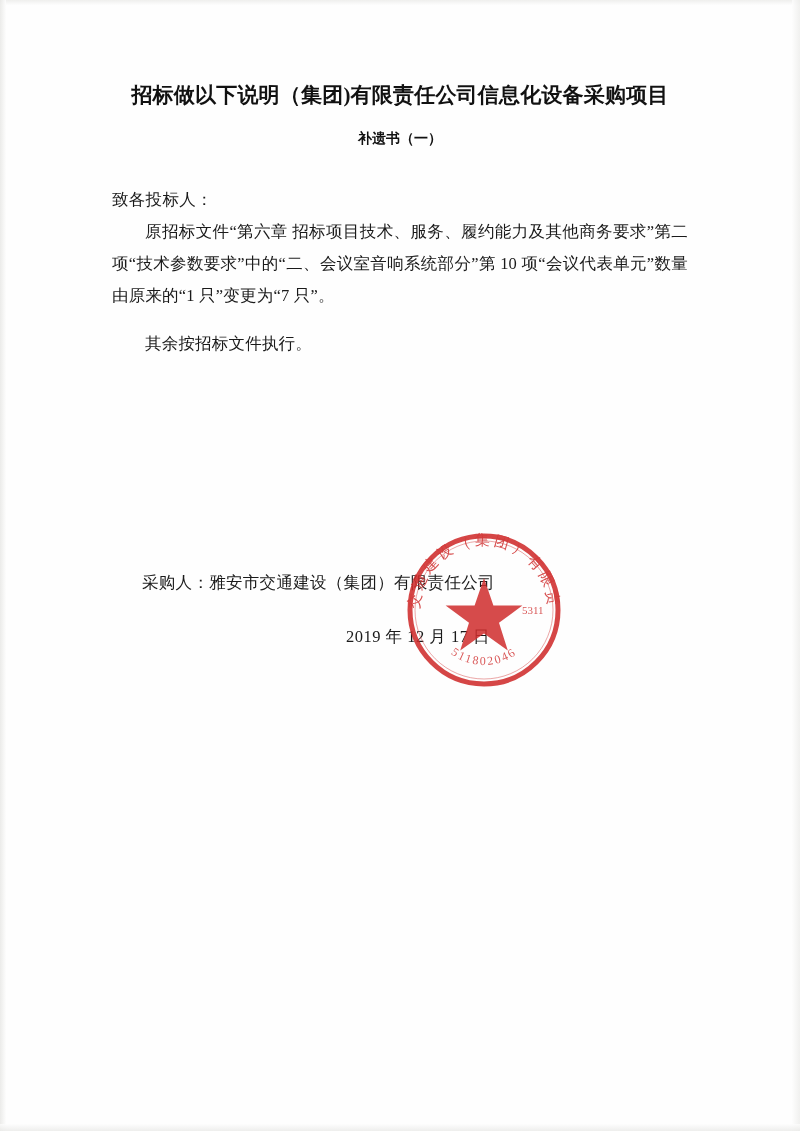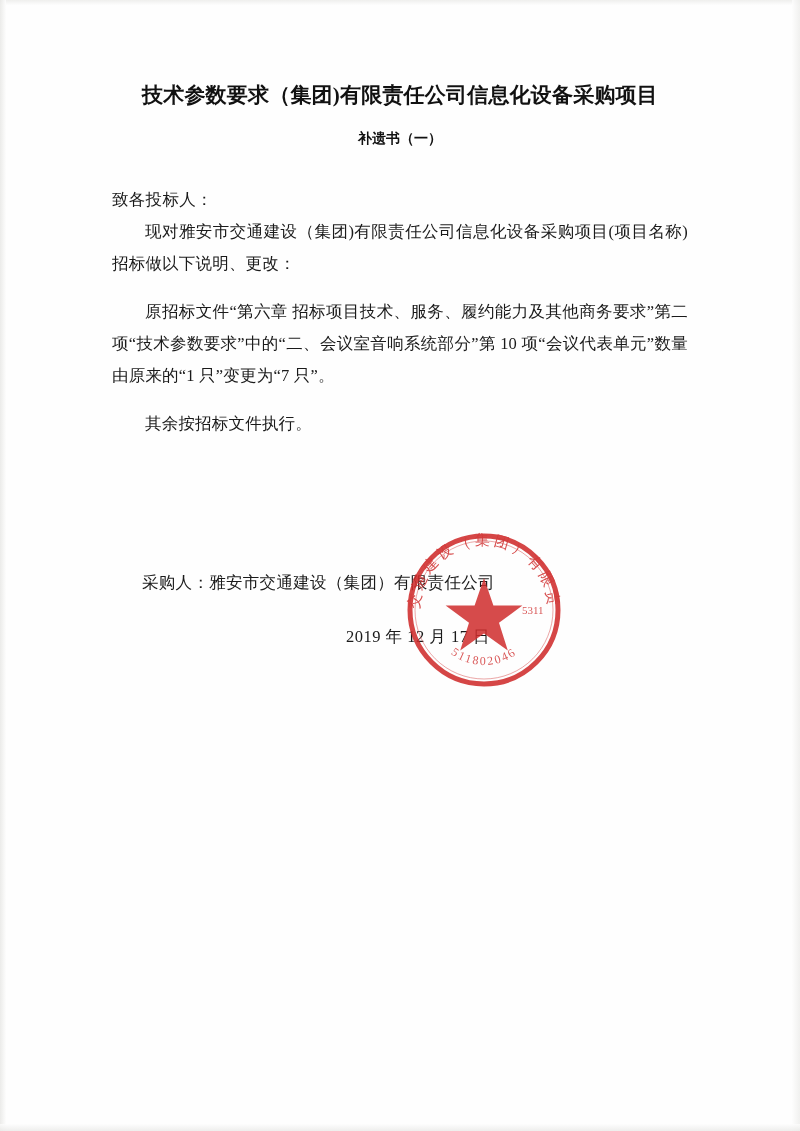--- a/index.html
+++ b/index.html
@@ -139,27 +139,26 @@
 
 <div class="page">
 
   <div class="scan-edge-top"></div>
   <div class="scan-edge-left"></div>
   <div class="scan-edge-right"></div>
   <div class="scan-edge-bottom"></div>
 
   <div class="doc-body">
 
-    <div class="title">技术参数要求（集团)有限责任公司信息化设备采购项目</div>
+    <div class="title">招标做以下说明（集团)有限责任公司信息化设备采购项目</div>
 
     <div class="title-line-2">补遗书（一）</div>
 
     <div class="salutation">致各投标人：</div>
 
-    <div class="para">现对雅安市交通建设（集团)有限责任公司信息化设备采购项目(项目名称)招标做以下说明、更改：</div>
 
     <div class="para">原招标文件“第六章 招标项目技术、服务、履约能力及其他商务要求”第二项“技术参数要求”中的“二、会议室音响系统部分”第 10 项“会议代表单元”数量由原来的“1 只”变更为“7 只”。</div>
 
     <div class="para para-gap">其余按招标文件执行。</div>
 
   </div>
 
   <div class="signature-block">
     <div class="sign-line">采购人：雅安市交通建设（集团）有限责任公司</div>
     <div class="date-line">2019 年 12 月 17 日</div>

